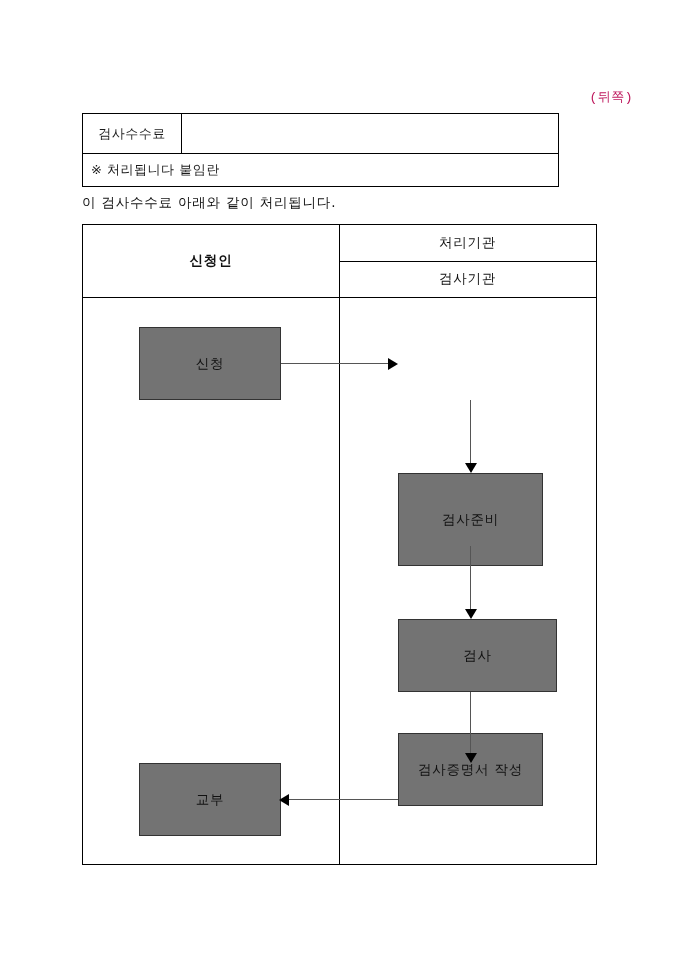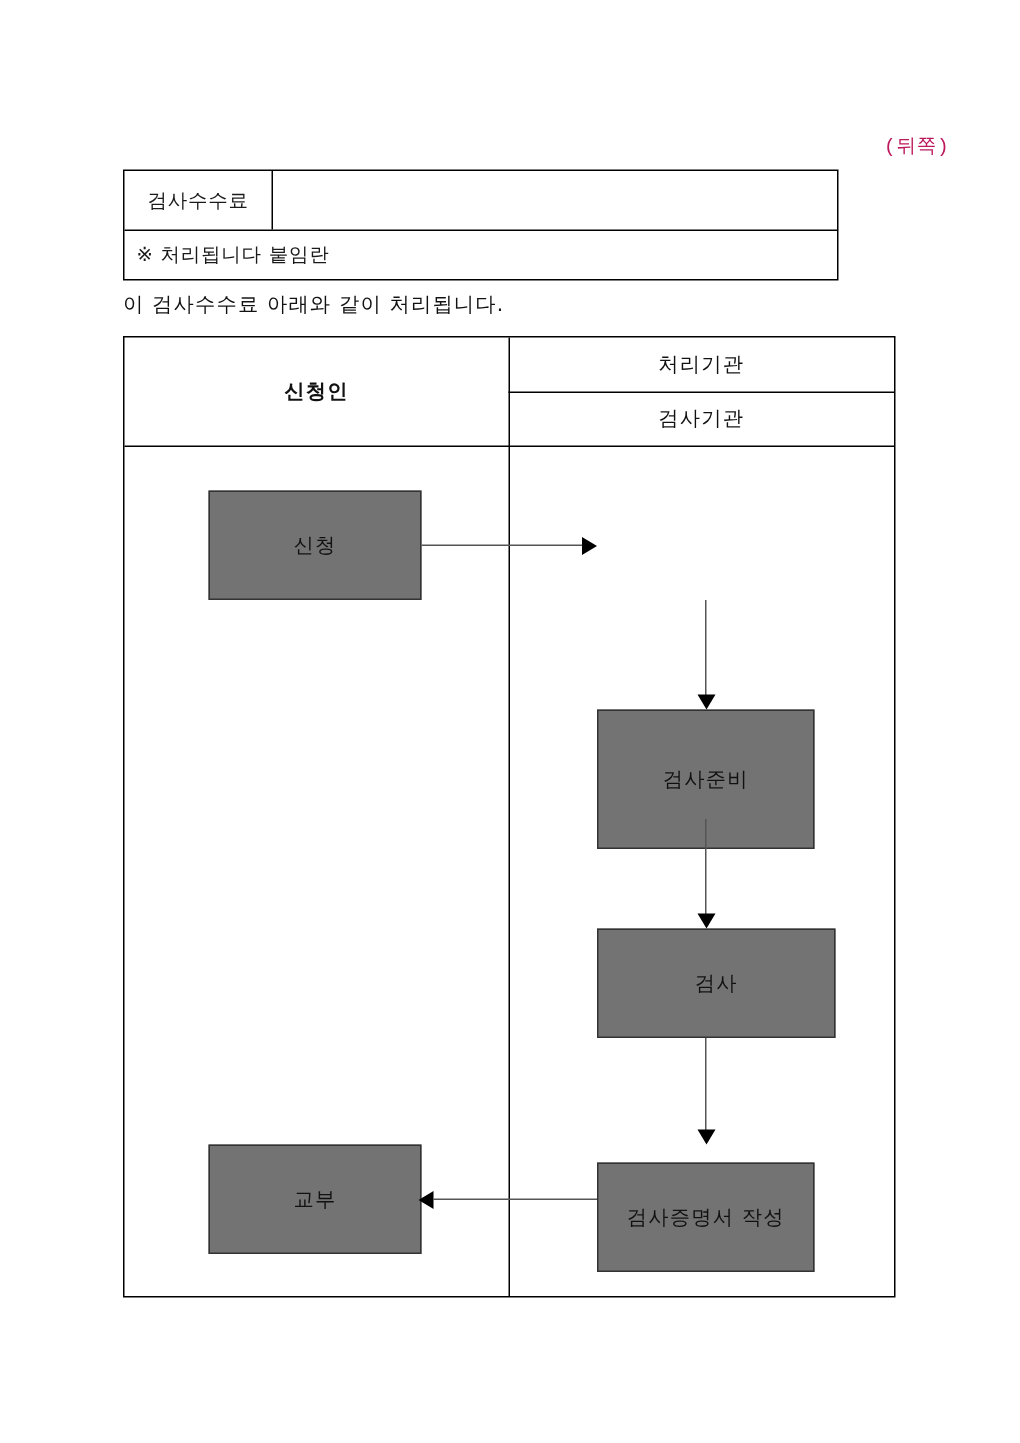--- a/index.html
+++ b/index.html
@@ -143,21 +143,21 @@
     justify-content: center;
     font-size: 13.5px;
     letter-spacing: 0.8px;
     color: #111;
     white-space: nowrap;
   }
   .node-apply   { left: 56px;  top: 102px; width: 142px; height: 73px; }
   .node-receive { left: 315px; top: 102px; width: 145px; height: 73px; }
   .node-prep    { left: 315px; top: 248px; width: 145px; height: 93px; }
   .node-inspect { left: 315px; top: 394px; width: 159px; height: 73px; }
-  .node-cert    { left: 315px; top: 550px; width: 145px; height: 73px; }
+  .node-cert    { left: 315px; top: 508px; width: 145px; height: 73px; }
   .node-issue   { left: 56px;  top: 538px; width: 142px; height: 73px; }
 
   
   .conn {
     position: absolute;
     background: #555;
   }
   
   .conn-h1 { left: 198px; top: 138px; width: 110px; height: 1.4px; }
   

